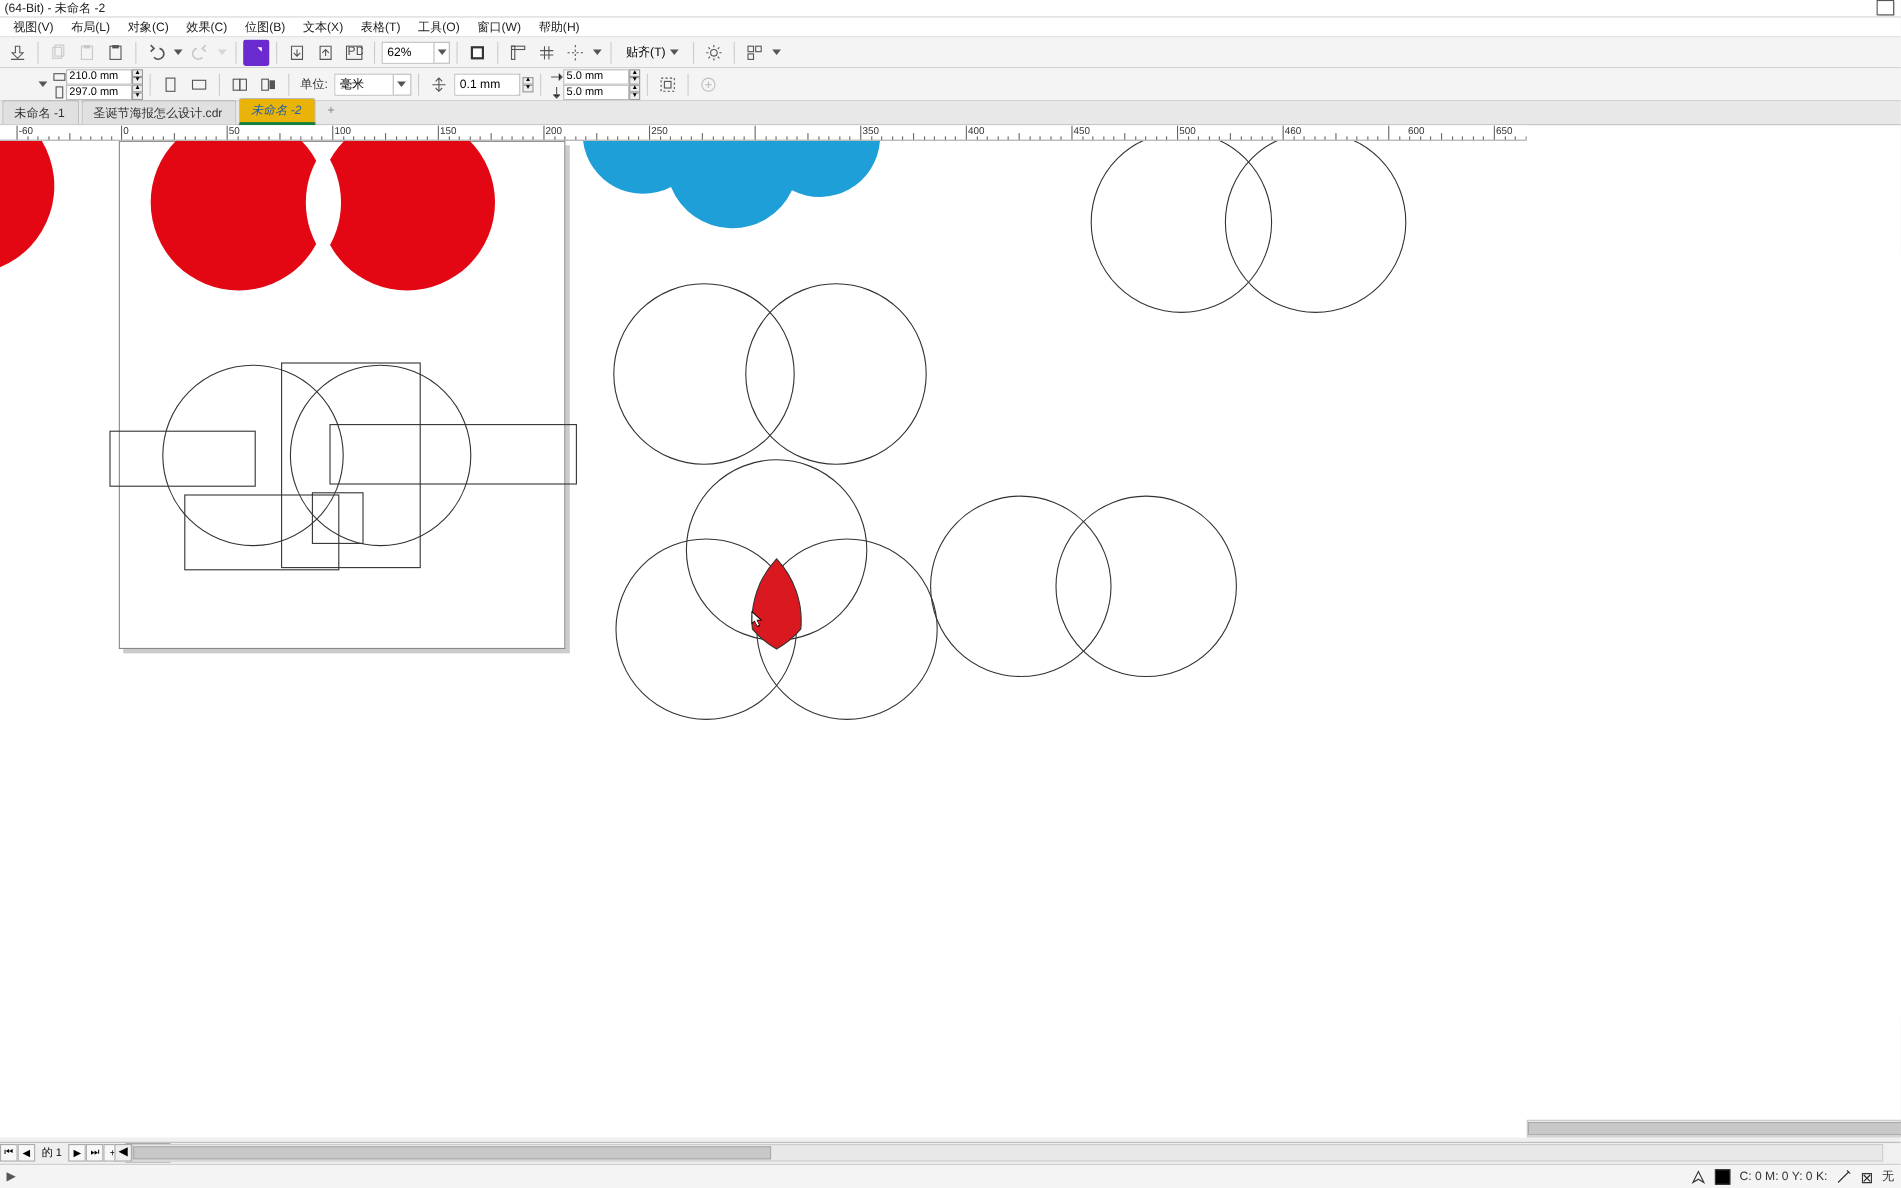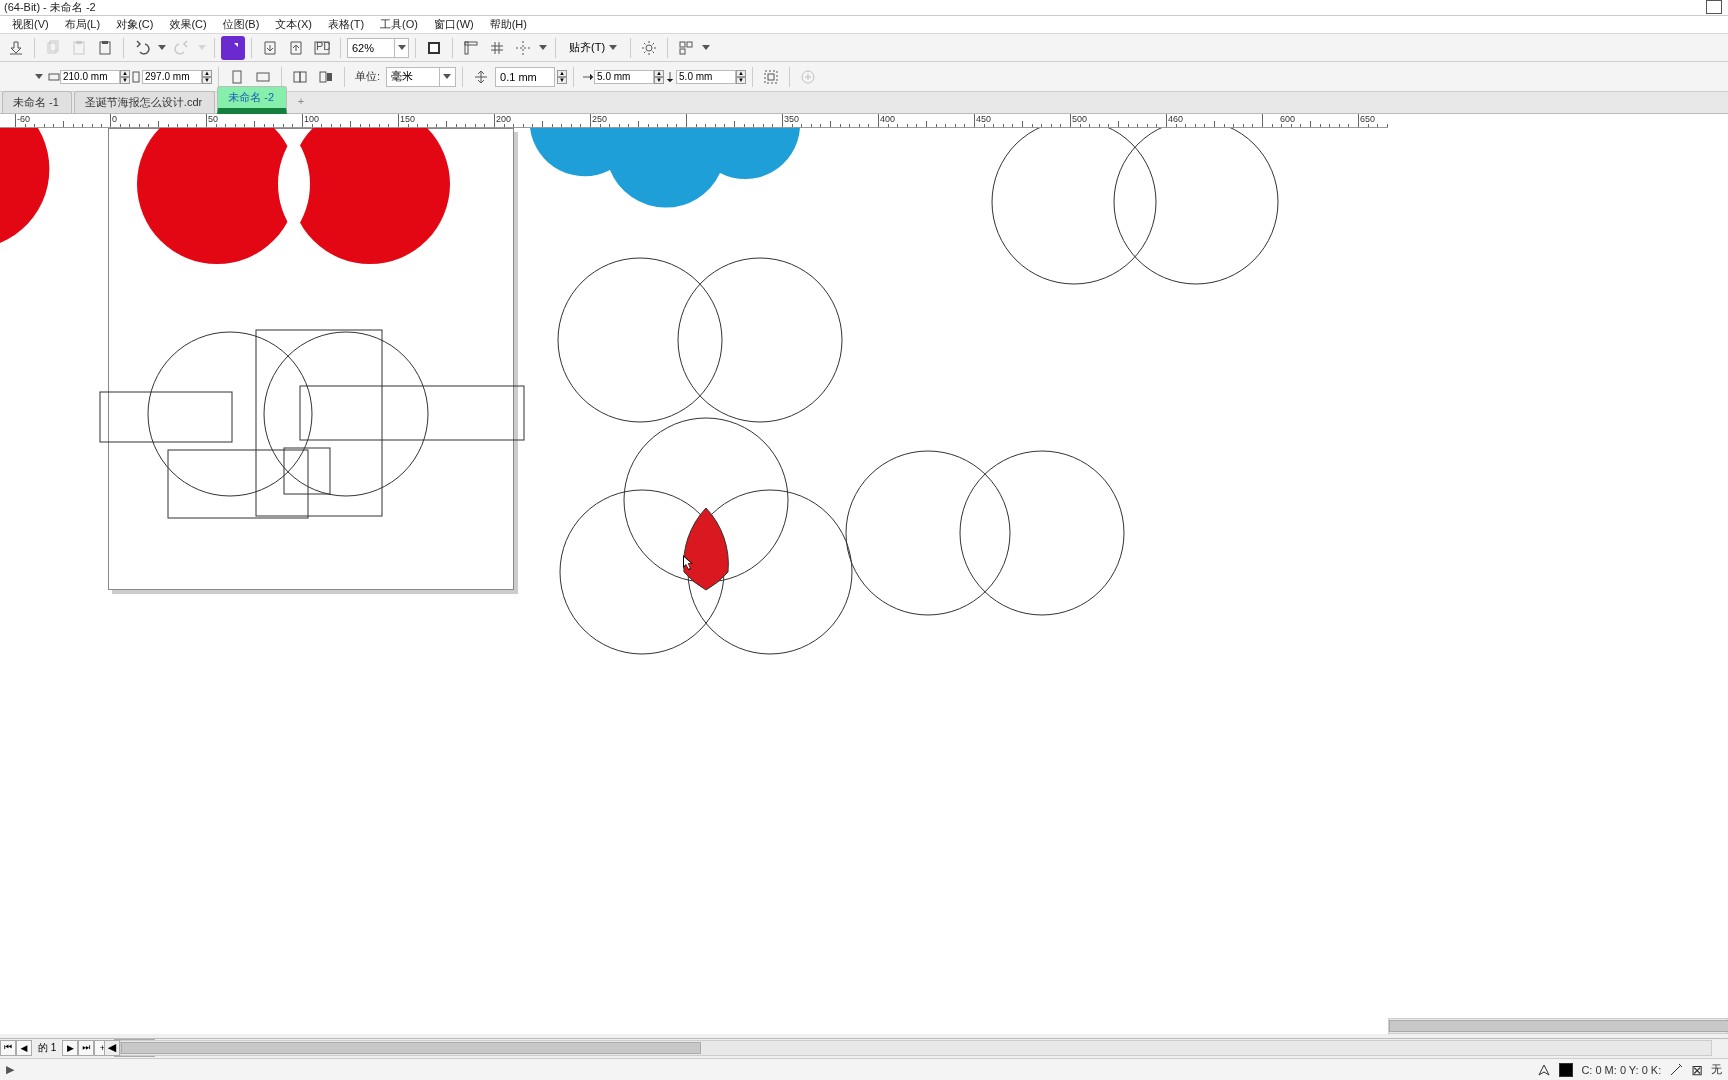--- a/index.html
+++ b/index.html
@@ -18,34 +18,34 @@
 
 .toolbar { background: #f4f4f4; border-bottom: 1px solid #d0d0d0; display: flex; align-items: center; padding: 2px 4px; gap: 2px; position: relative; }
 .tb-row1 { height: 28px; }
 .tb-row2 { height: 30px; }
 .tbtn { width: 24px; height: 24px; display: flex; align-items: center; justify-content: center; border: 1px solid transparent; border-radius: 2px; color:#555;}
 .tbtn svg { width:16px; height:16px; }
 .sep { width:1px; height:20px; background:#ccc; margin:0 4px; }
 .zoom-box { display:flex; align-items:center; border:1px solid #bbb; background:#fff; height:20px;}
 .zoom-box input { border:none; width:46px; height:18px; padding:0 4px; outline:none;}
 .zoom-box .dd { width:14px; height:18px; border-left:1px solid #bbb; display:flex; align-items:center; justify-content:center;}
-.dim-group { display:flex; flex-direction:row; gap:0; margin-left:2px;}
+.dim-group { display:flex; flex-direction:column; gap:0; margin-left:2px;}
 .dim-row { display:flex; align-items:center; height:14px; }
 .dim-row svg{width:12px;height:12px;}
 .dim-row input { border:1px solid #bbb; background:#fff; width:60px; height:14px; font-size:10px; padding:0 2px;}
 .spin { display:flex;flex-direction:column;}
 .spin div{width:10px;height:7px;border:1px solid #999;background:#eee;font-size:6px;line-height:5px;text-align:center;}
 .units-lbl{margin:0 4px;color:#333;}
 .snap-btn{display:flex;align-items:center;gap:4px;padding:0 6px;height:22px;border:1px solid transparent;}
 .dd-arrow{border-left:4px solid transparent;border-right:4px solid transparent;border-top:5px solid #555;}
 
 
 .doctabs { height: 22px; background: #e8e8e8; display: flex; align-items: flex-end; border-bottom: 1px solid #bbb; padding-left: 2px; }
 .doctab { padding: 3px 12px 3px 10px; background:#e0e0e0; border:1px solid #bbb; border-bottom:none; margin-right:2px; border-radius:3px 3px 0 0; font-size:11px; color:#333; position:relative;}
-.doctab.active { background:#86efac; color:#1a5fb4; border-bottom:6px solid #15803d; margin-bottom:-1px; }
+.doctab.active { background:#eab308; color:#1a5fb4; border-bottom:3px solid #15803d; margin-bottom:-1px;font-style:italic; }
 .doctab-add{width:16px;height:16px;margin-left:4px;margin-bottom:2px;color:#888;text-align:center;}
 
 
 .workspace { position:absolute; left:0; right:340px; top:114px; bottom:46px; background:#fff; }
 .ruler-h { position:absolute; left:0; right:0; top:0; height:14px; background:#fff; border-bottom:1px solid #999; overflow:hidden;}
 .ruler-h .tick { position:absolute; top:0; height:14px; border-left:1px solid #666; }
 .ruler-h .tick.minor{height:4px;top:10px;}
 .ruler-h .tick.med{height:7px;top:7px;}
 .ruler-h .num { position:absolute; top:0; font-size:9px; color:#333;}
 .canvas { position:absolute; left:0; right:0; top:14px; bottom:0; background:#fff; overflow:hidden;}

